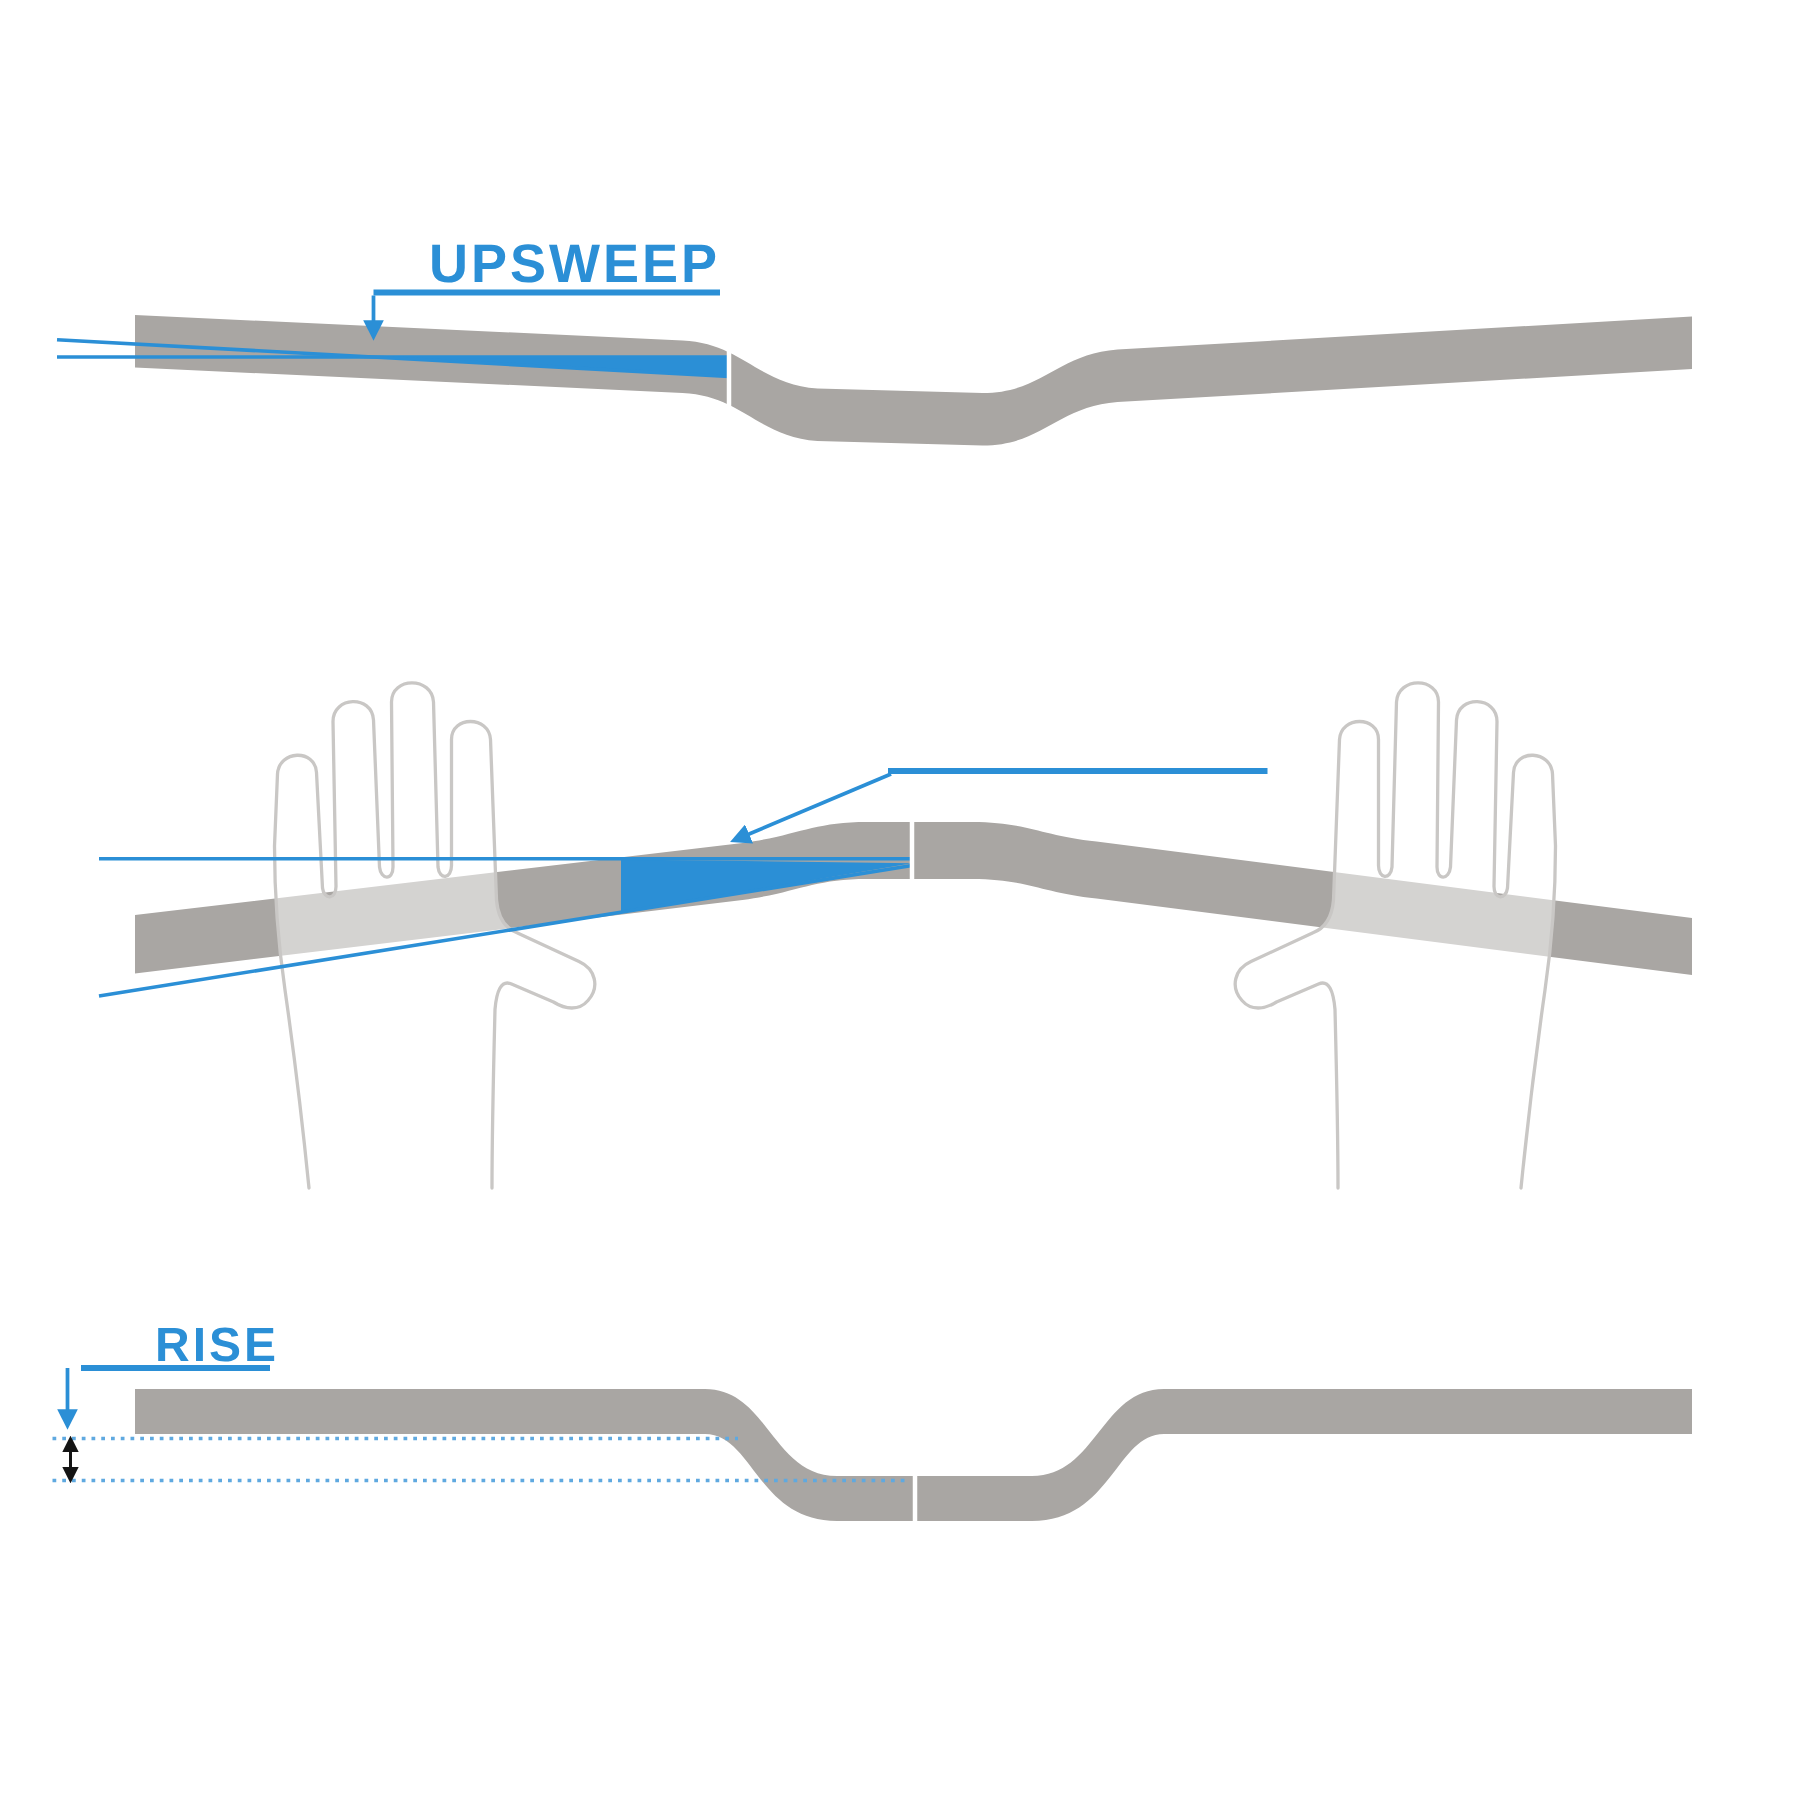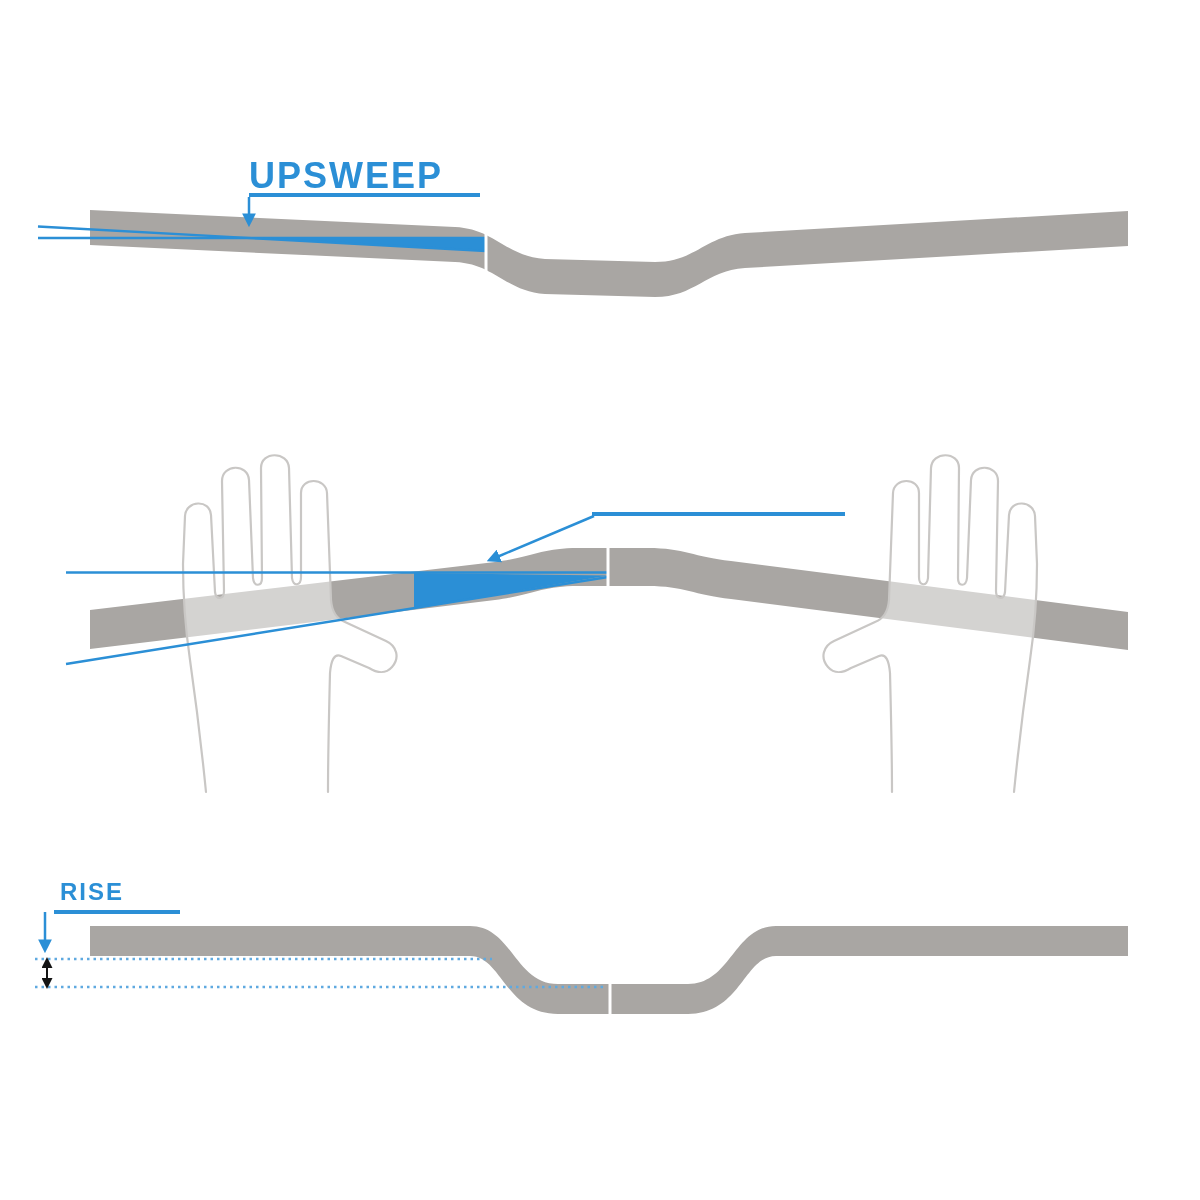--- a/index.html
+++ b/index.html
@@ -12,33 +12,33 @@
     font-family: "Liberation Sans", sans-serif;
   }
   .stage svg { position: absolute; left: 0; top: 0; }
   .lbl {
     position: absolute;
     font-weight: 700;
     color: #2b8fd6;
     font-size: 36px;
     line-height: 1;
     letter-spacing: 2px;
-    text-align: left;
+    text-align: right;
     white-space: nowrap;
   }
   .rule {
     position: absolute;
     height: 4px;
     background: #2b8fd6;
   }
   .lbl-upsweep   { left: 249px; top: 158px; width: 231px; }
   .rule-upsweep  { left: 249px; top: 193px; width: 231px; }
   .lbl-backsweep { left: 592px; top: 477px; width: 253px; }
   .rule-backsweep{ left: 592px; top: 512px; width: 253px; }
-  .lbl-rise      { left: 60px;  top: 880px; width: 126px; font-size: 24px; }
+  .lbl-rise      { left: 60px;  top: 880px; width: 126px; font-size: 32px; }
   .rule-rise     { left: 54px;  top: 910px; width: 126px; }
 </style>
 </head>
 <body>
 
 <div class="stage">
 
   <svg width="1200" height="1200" viewBox="0 0 1200 1200">
     <defs>
       <marker id="ah-blue" markerWidth="5.5" markerHeight="5.5" refX="1.5" refY="4" viewBox="0 0 8 8" orient="auto-start-reverse" markerUnits="strokeWidth">

